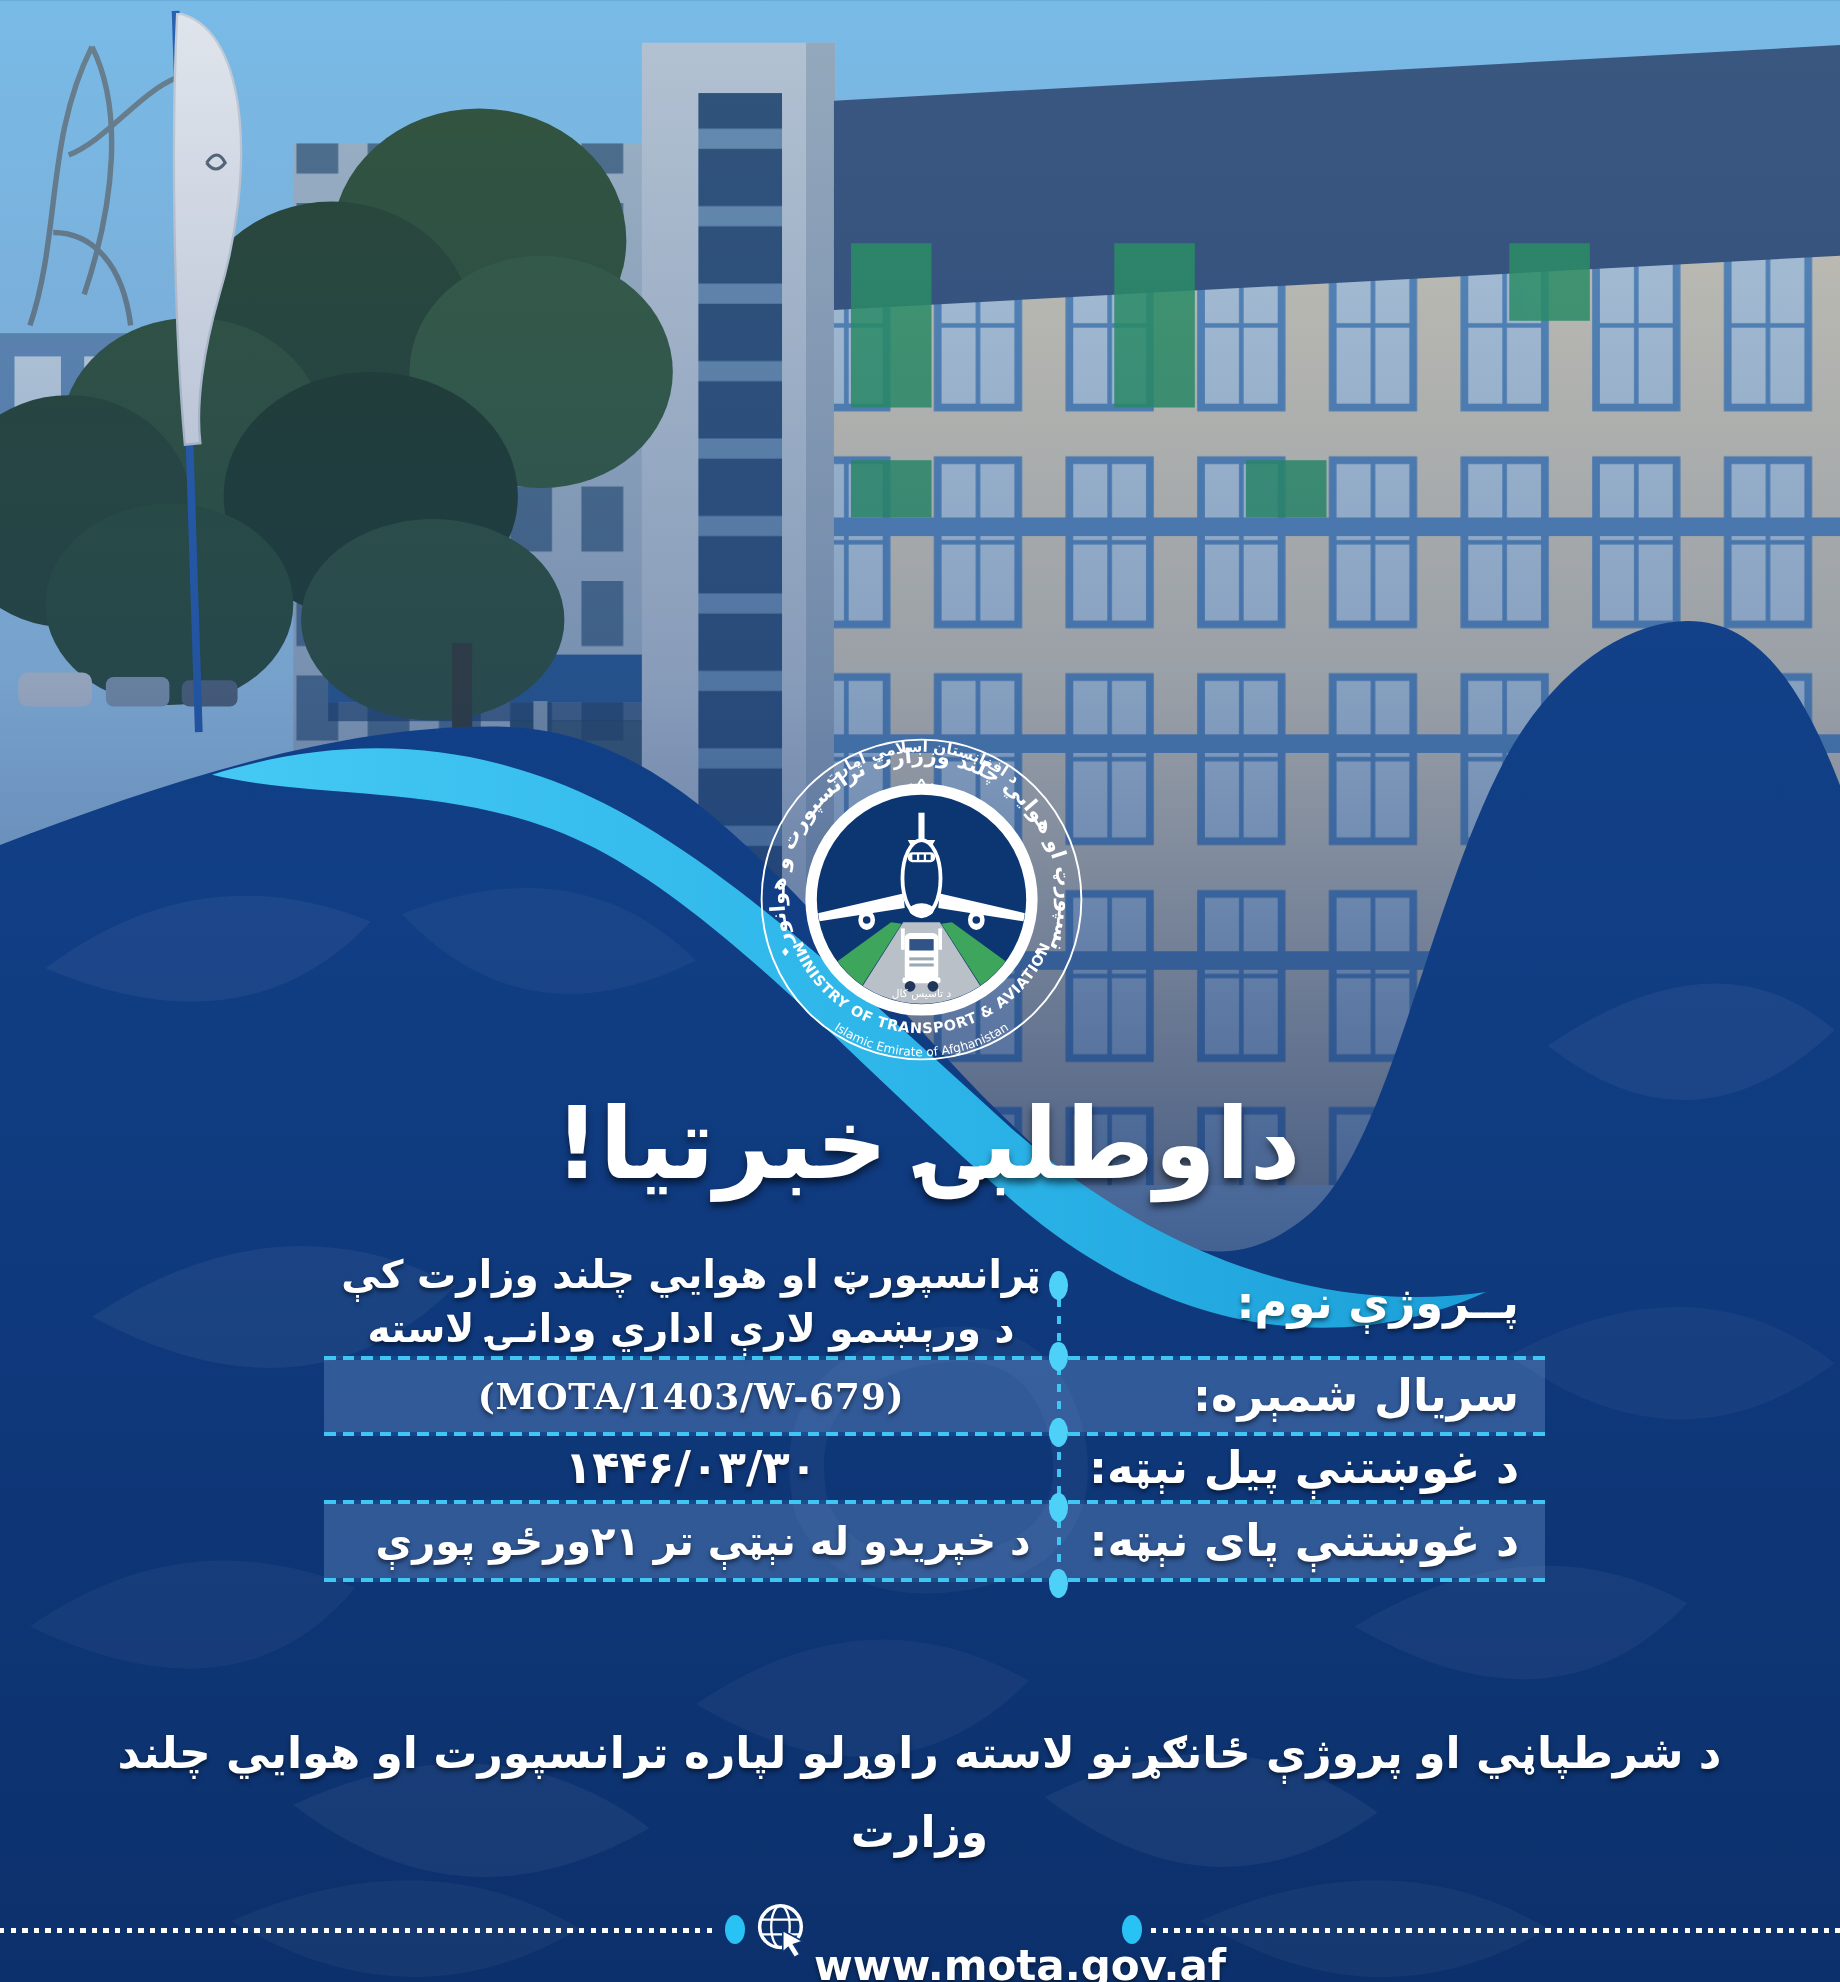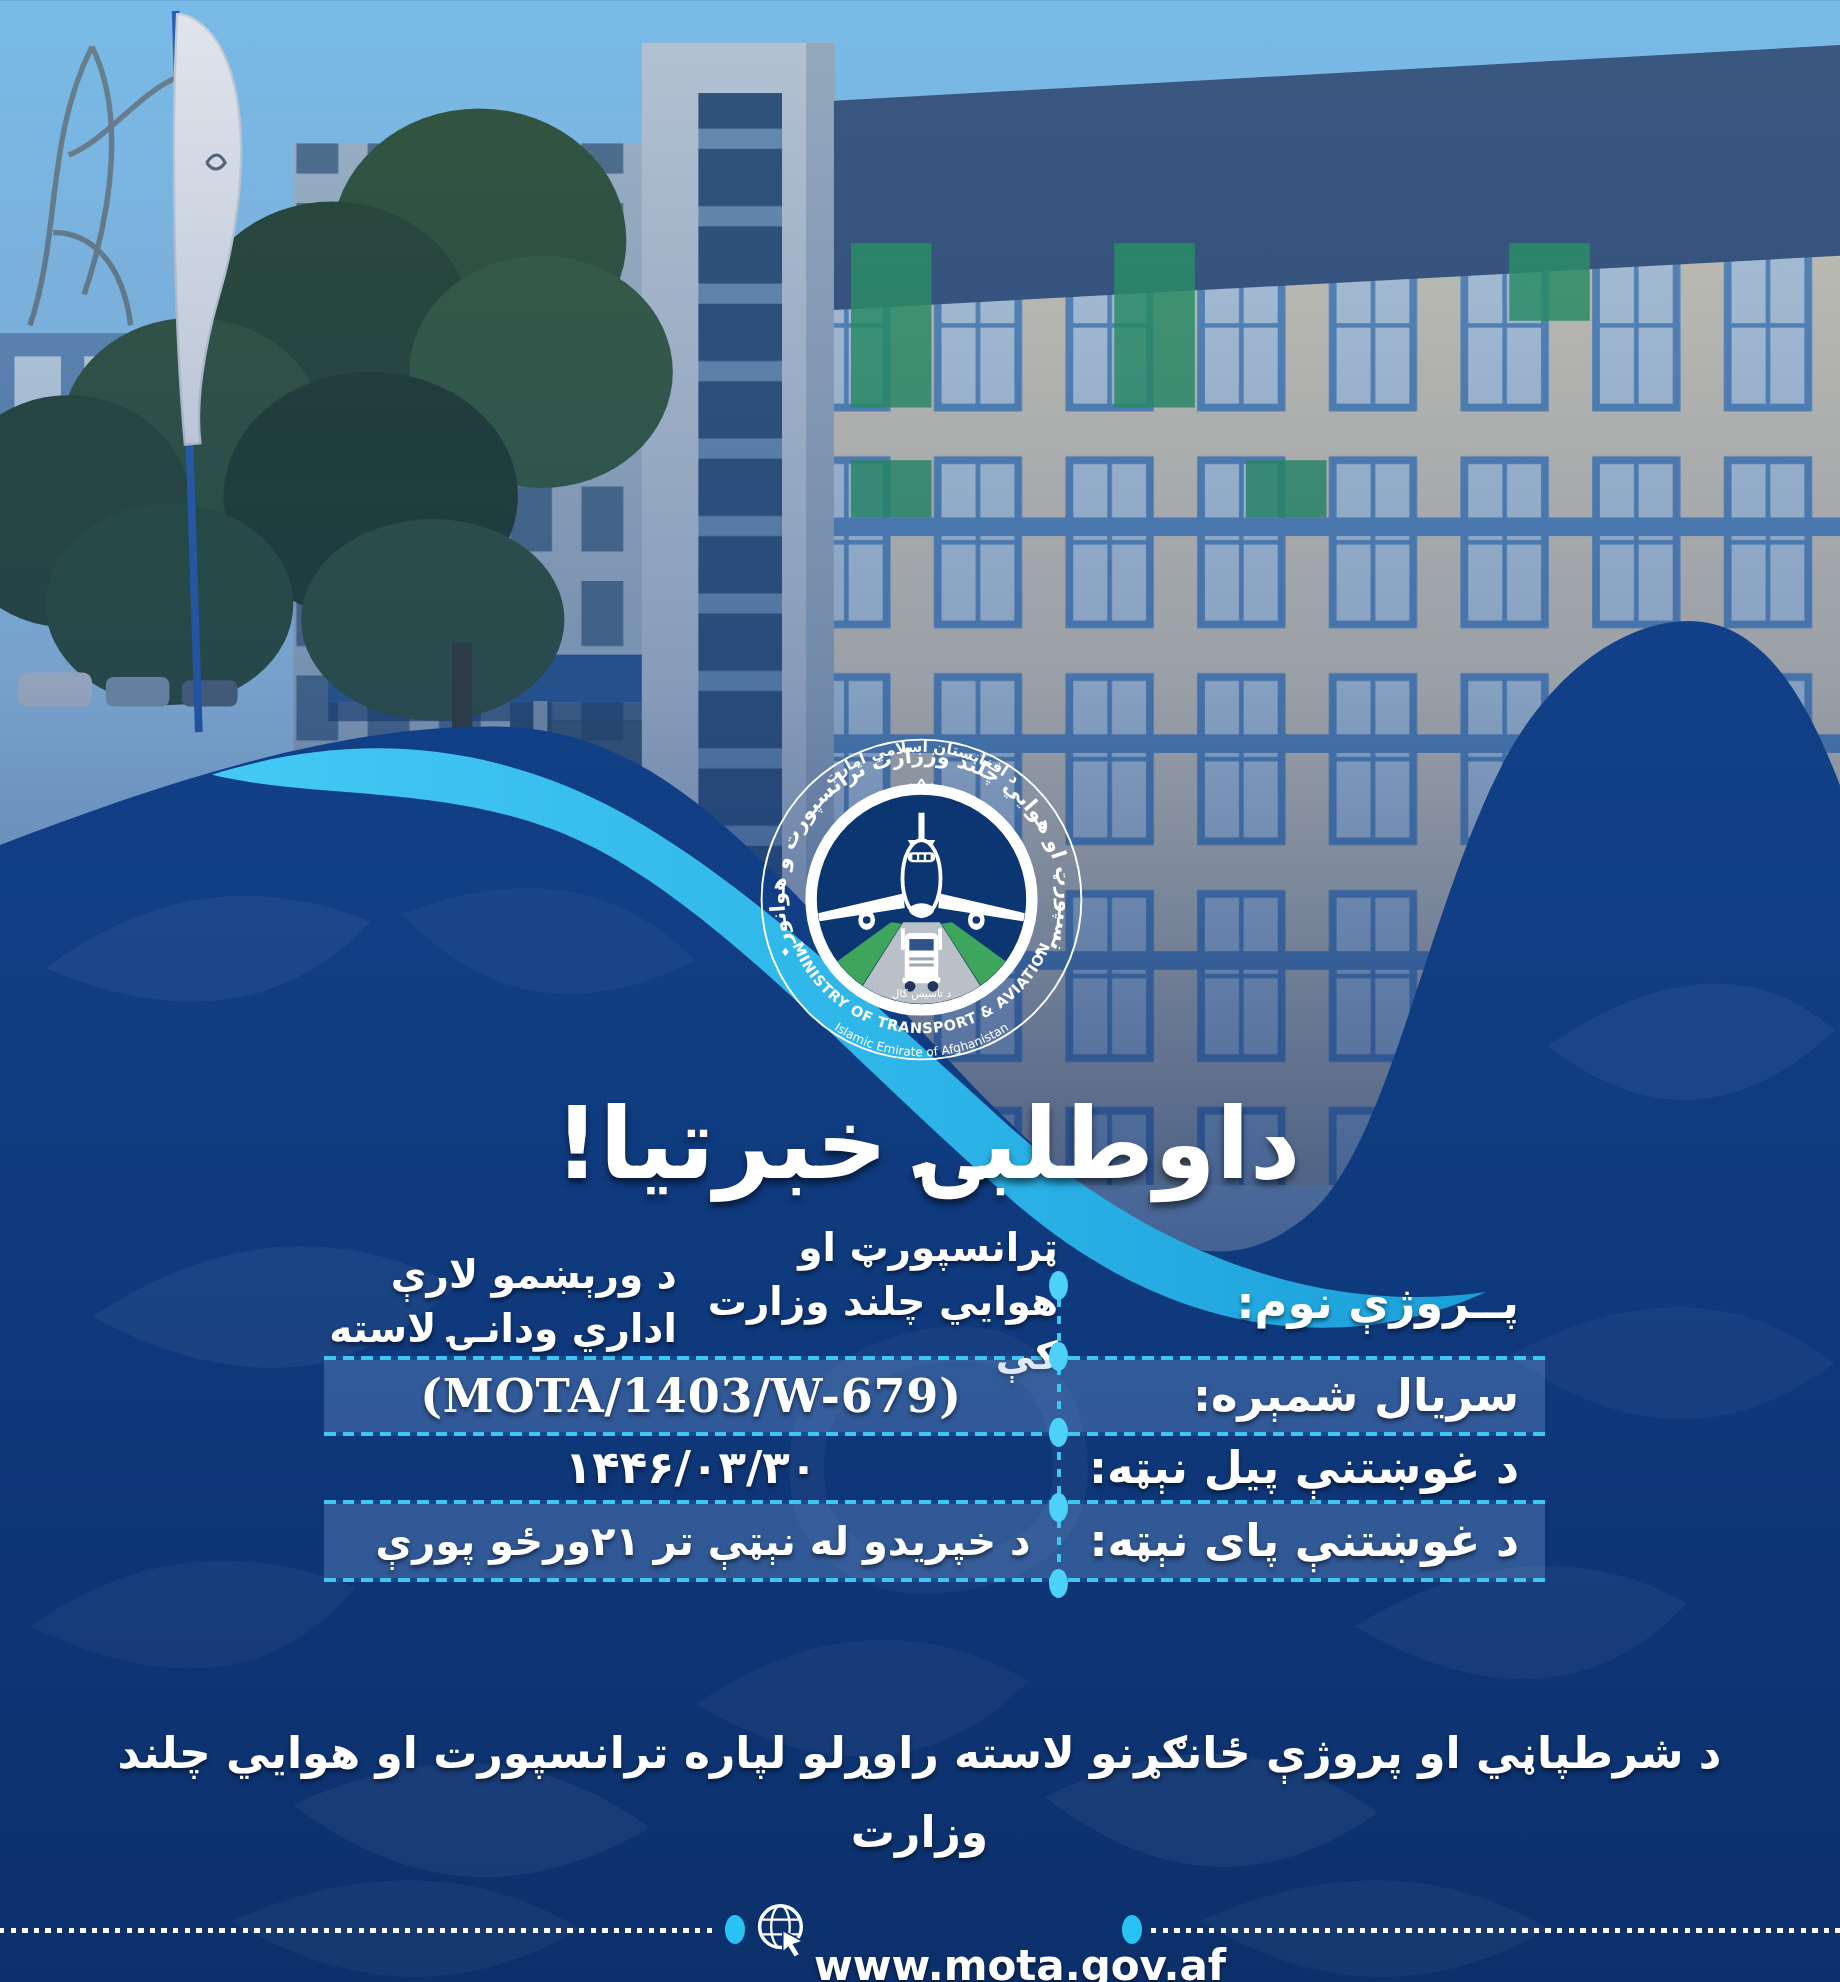--- a/index.html
+++ b/index.html
@@ -14,30 +14,30 @@
   
   .headline{
     position:absolute;left:0;top:1078px;width:100%;margin:8px;text-align:center;
     color:#fff;font-size:99px;font-weight:700;direction:rtl;
     text-shadow:0 4.6px 7px rgba(0,0,0,.55);
   }
   
   .info-table{position:absolute;left:325px;top:1248px;width:1221px;direction:ltr;}
   .row{position:relative;display:flex;align-items:center;}
   .row.banded{background:rgba(141,180,233,.28);}
-  .row .value{width:734px;display:flex;flex-direction:row;align-items:center;justify-content:center;
+  .row .value{width:734px;display:flex;flex-direction:column;align-items:center;justify-content:center;
     color:#fff;font-weight:700;direction:rtl;text-shadow:0 3.1px 4.6px rgba(0,0,0,.5);}
   .row .label{flex:1;text-align:right;direction:rtl;color:#fff;font-weight:700;
     font-size:45px;padding-right:26px;text-shadow:0 3.1px 4.6px rgba(0,0,0,.5);}
   .row-1{height:108px;}
   .row-2{height:72px;}
   .row-3{height:64px;}
   .row-4{height:74px;}
   .row-1 .value{font-size:39px;line-height:1.38;}
-  .row-2 .value{font-family:"DejaVu Serif",serif;font-size:46px;direction:ltr;letter-spacing:0.8px;}
+  .row-2 .value{font-family:"DejaVu Serif",serif;font-size:36px;direction:ltr;letter-spacing:0.8px;}
   .row-3 .value{font-size:45px;}
   .row-4 .value{font-size:40px;padding-left:12px;}
   .sep{height:3.9px;background:repeating-linear-gradient(90deg,#3fc6f2 0 11.6px,rgba(63,198,242,.12) 11.6px 18.6px);}
   .v-divider{position:absolute;left:733px;top:34px;height:305px;width:3.9px;
     background:repeating-linear-gradient(180deg,#3fc6f2 0 8.5px,rgba(63,198,242,0) 8.5px 17px);}
   .node{position:absolute;left:725px;width:19.4px;height:29px;border-radius:50%;background:#4ed1f8;}
   .n1{top:22.5px;}.n2{top:94px;}.n3{top:170px;}.n4{top:245px;}.n5{top:321px;}
   
   .note{
     position:absolute;left:101px;right:101px;top:1713px;margin:0;text-align:center;direction:rtl;

